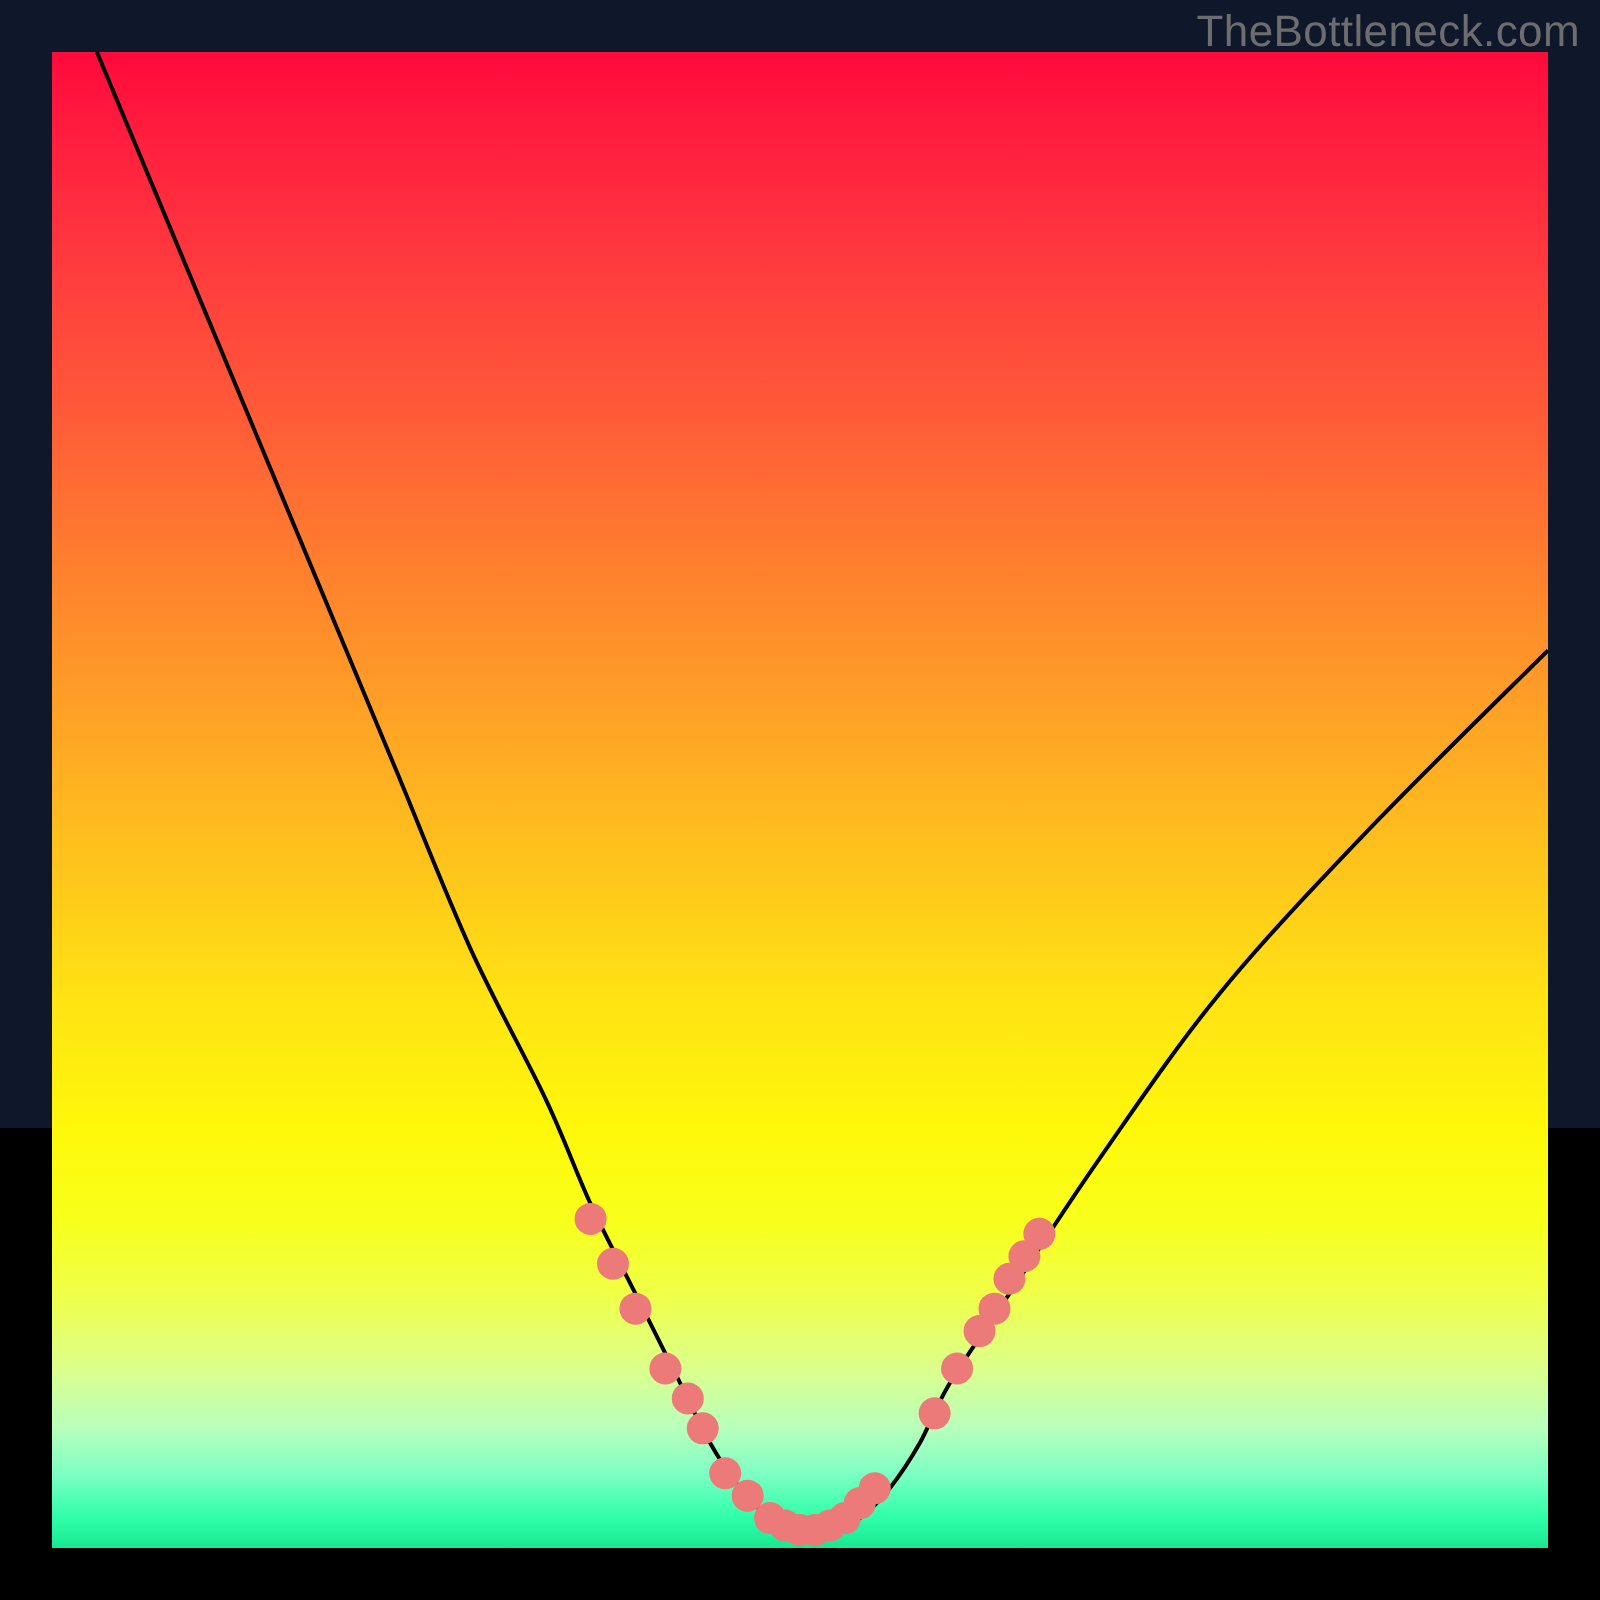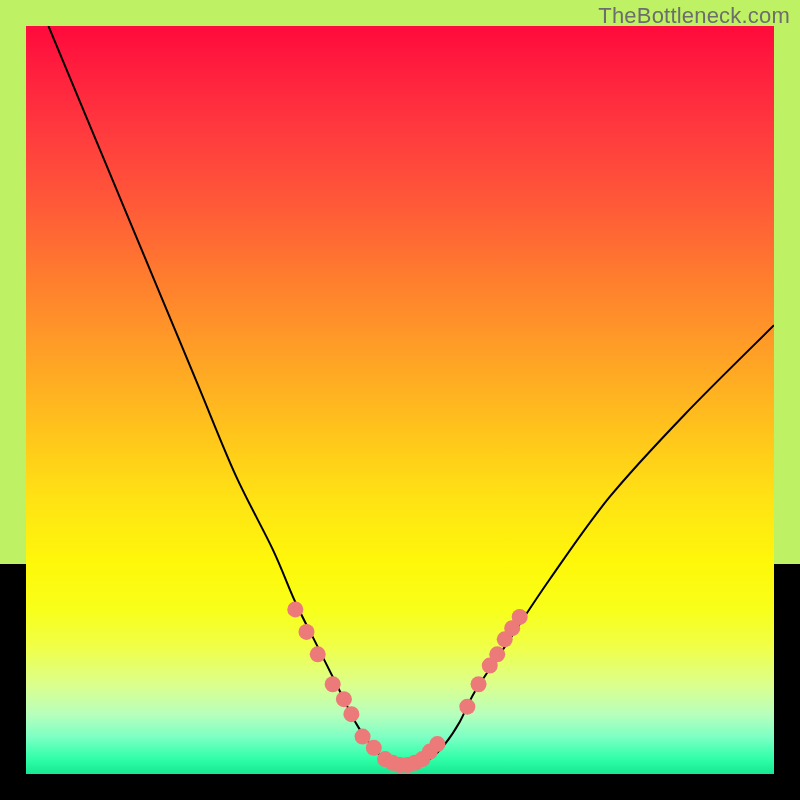--- a/index.html
+++ b/index.html
@@ -10,21 +10,21 @@
     background: #000;
     overflow: hidden;
     font-family: Arial, Helvetica, sans-serif;
   }
   .frame {
     position: absolute;
     top: 0;
     left: 0;
     width: 800px;
     height: 564px;
-    background: #bef264;
+    background: #0f172a;
   }
   .plot {
     position: absolute;
     top: 26px;
     left: 26px;
     width: 748px;
     height: 748px;
     
     background: linear-gradient(
       to bottom,

